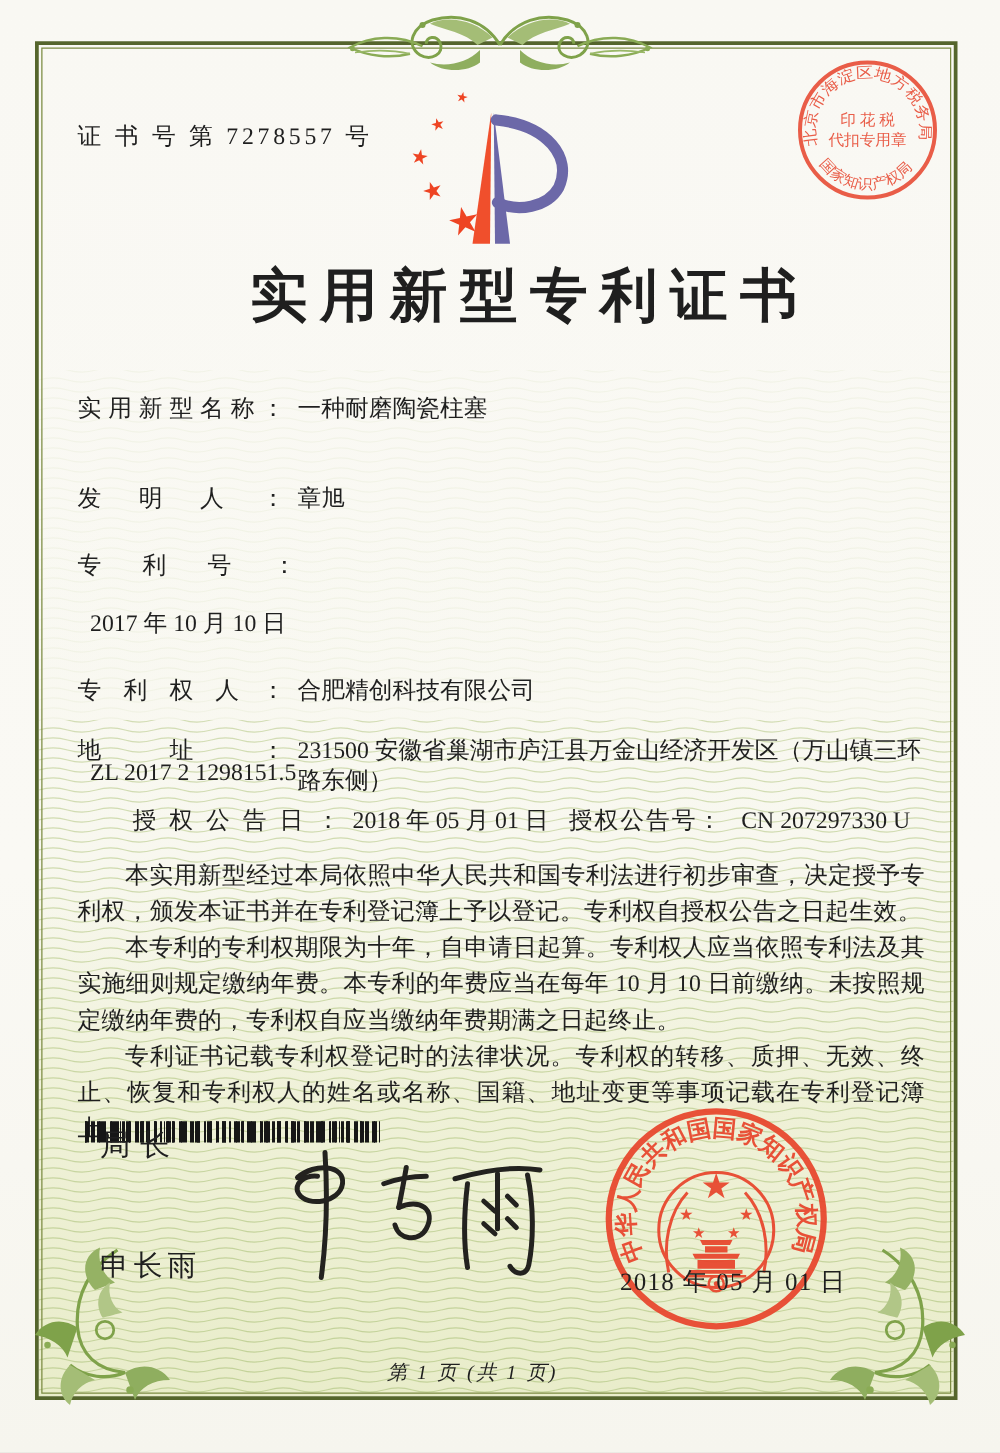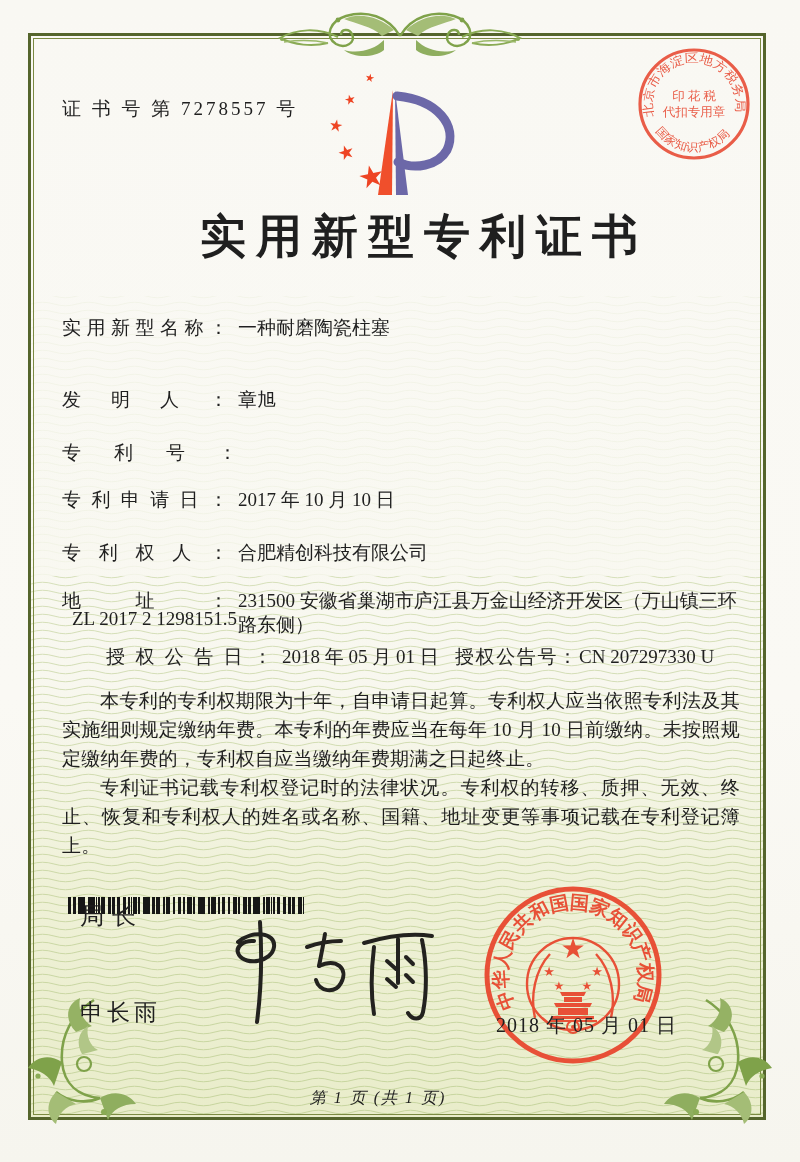--- a/index.html
+++ b/index.html
@@ -21,21 +21,21 @@
   .tax-stamp{position:absolute;left:636px;top:46px;opacity:.92;}
   .patent-logo{position:absolute;left:326px;top:66px;}
   .doc-title{position:absolute;left:0;top:206px;width:800px;text-align:center;
     font-size:46px;font-weight:700;letter-spacing:10px;padding-left:24px;}
   
   .frow{position:absolute;left:62px;display:flex;font-size:19px;line-height:24px;}
   .flabel{flex:0 0 166px;text-align:justify;text-align-last:justify;}
   .fvalue{margin-left:10px;max-width:515px;}
   .frow-right{position:absolute;left:455px;display:flex;font-size:19px;line-height:24px;}
   .flabel-sm{flex:0 0 122px;text-align:justify;text-align-last:justify;}
-  .fvalue-sm{margin-left:2px;white-space:nowrap;}
+  .fvalue-sm{margin-left:16px;white-space:nowrap;}
   
   .body-text{position:absolute;left:62px;top:686px;width:678px;font-size:19px;}
   .body-text p{margin:0;line-height:29px;text-indent:2em;text-align:justify;letter-spacing:.3px;}
   
   .barcode{position:absolute;left:68px;top:897px;width:236px;height:17px;
     background:
       repeating-linear-gradient(90deg,#161616 0 2px,rgba(0,0,0,0) 2px 5px),
       repeating-linear-gradient(90deg,#161616 0 1px,rgba(0,0,0,0) 1px 7px),
       repeating-linear-gradient(90deg,#161616 0 3px,rgba(0,0,0,0) 3px 11px);}
   .director-title{position:absolute;left:80px;top:900px;font-size:24px;letter-spacing:8px;}
@@ -152,41 +152,41 @@
   </div>
   <div class="frow" style="top:388px;">
     <span class="flabel">发明人：</span>
     <span class="fvalue">章旭</span>
   </div>
   <div class="frow" style="top:441px;flex-direction:column;">
     <span class="flabel">专利号：</span>
     <span class="fvalue">ZL 2017 2 1298151.5</span>
   </div>
   <div class="frow" style="top:488px;">
-    <span class="flabel">专利申请日：</span>
     <span class="fvalue">2017 年 10 月 10 日</span>
   </div>
   <div class="frow" style="top:541px;">
     <span class="flabel">专利权人：</span>
     <span class="fvalue">合肥精创科技有限公司</span>
   </div>
   <div class="frow" style="top:589px;">
     <span class="flabel">地址：</span>
     <span class="fvalue">231500 安徽省巢湖市庐江县万金山经济开发区（万山镇三环路东侧）</span>
   </div>
   <div class="frow" style="top:645px;width:390px;margin-left:44px;">
     <span class="flabel">授权公告日：</span>
     <span class="fvalue">2018 年 05 月 01 日</span>
   </div>
   <div class="frow-right" style="top:645px;">
     <span class="flabel-sm">授权公告号：</span>
     <span class="fvalue-sm">CN 207297330 U</span>
   </div>
 
   <div class="body-text">
+    <p>本实用新型经过本局依照中华人民共和国专利法进行初步审查，决定授予专利权，颁发本证书并在专利登记簿上予以登记。专利权自授权公告之日起生效。</p>
     <p>本专利的专利权期限为十年，自申请日起算。专利权人应当依照专利法及其实施细则规定缴纳年费。本专利的年费应当在每年 10 月 10 日前缴纳。未按照规定缴纳年费的，专利权自应当缴纳年费期满之日起终止。</p>
     <p>专利证书记载专利权登记时的法律状况。专利权的转移、质押、无效、终止、恢复和专利权人的姓名或名称、国籍、地址变更等事项记载在专利登记簿上。</p>
   </div>
 
   <div class="barcode"></div>
 
   <div class="director-title">局长</div>
   <div class="director-name">申长雨</div>
 
   <svg class="signature" width="232" height="118" viewBox="0 0 232 118">

